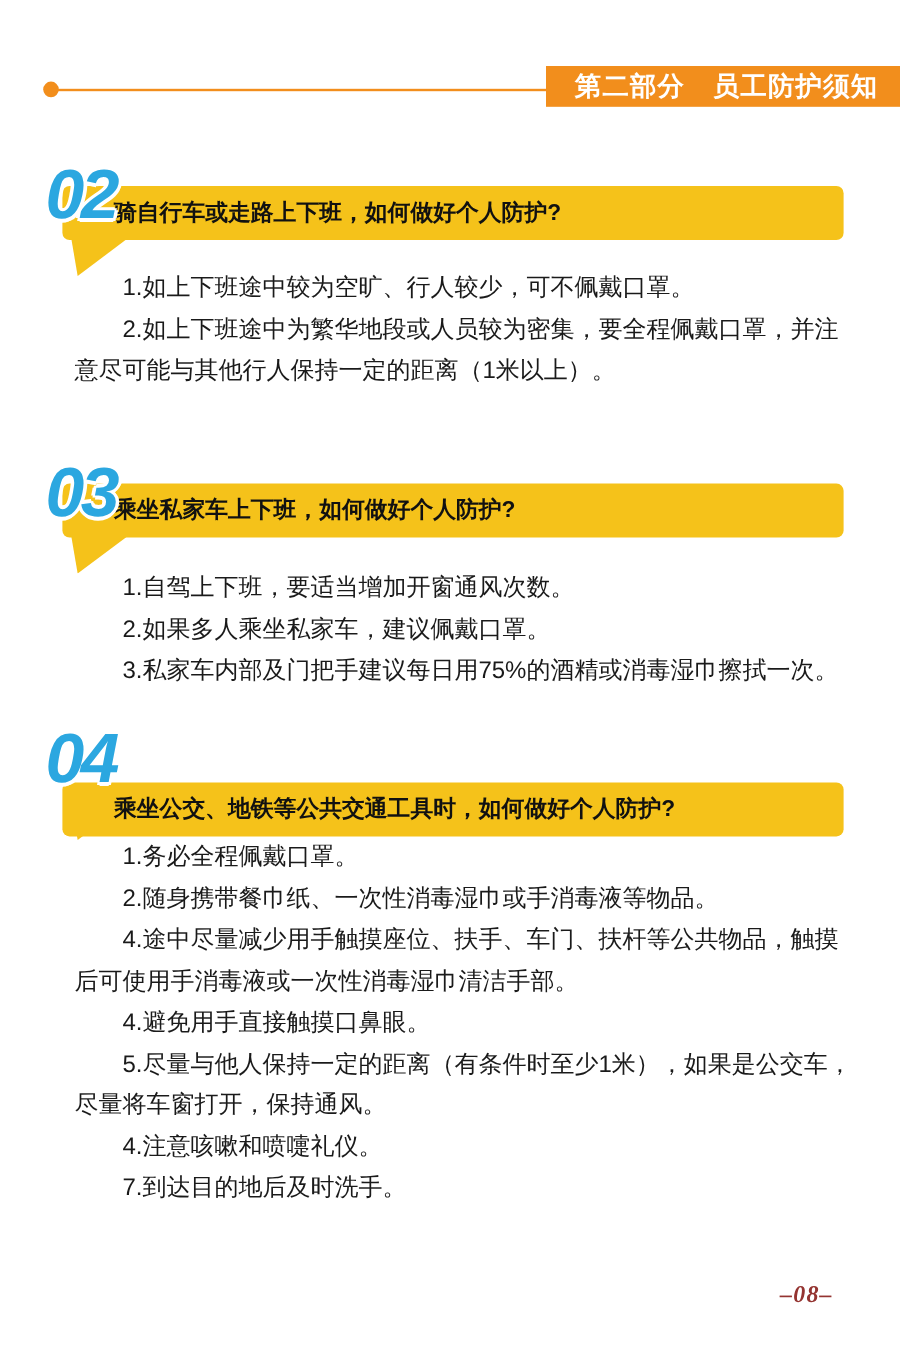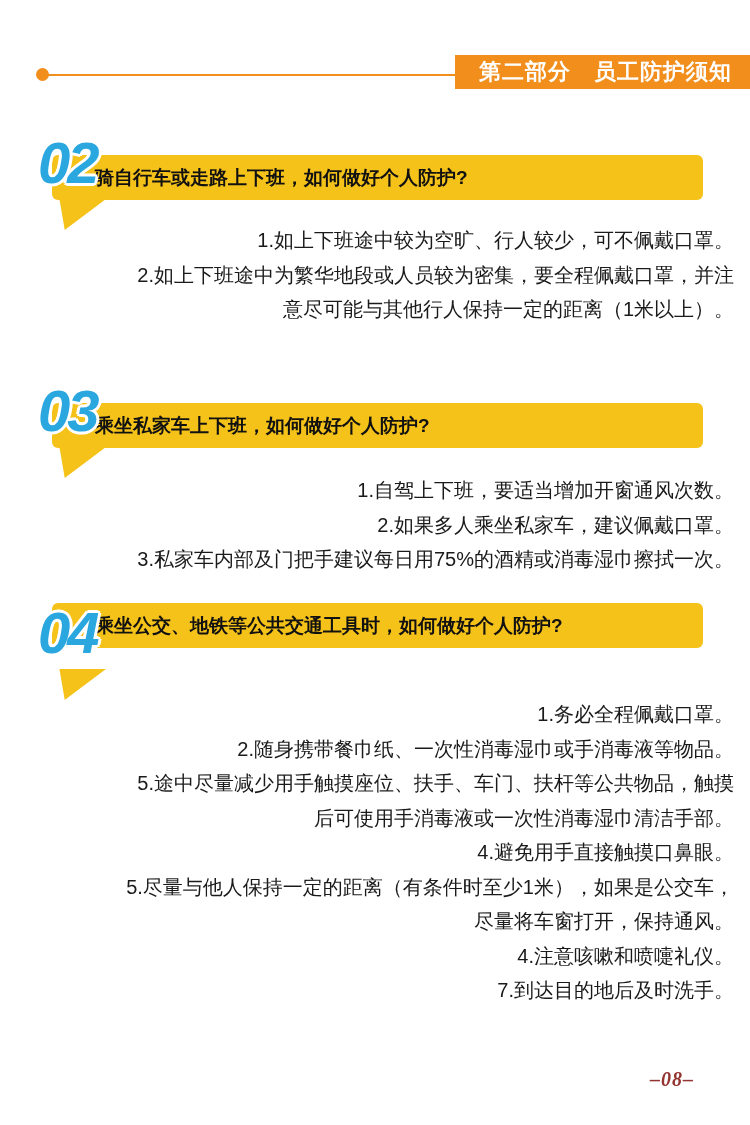--- a/index.html
+++ b/index.html
@@ -53,29 +53,29 @@
     font-size:19px;font-weight:bold;color:#111;white-space:nowrap;
   }
   .banner-tail{
     position:absolute;left:58px;width:48px;height:31px;z-index:0;
     background:var(--banner_yellow);
     -webkit-clip-path:polygon(3% 0%,100% 0%,14% 100%);
     clip-path:polygon(3% 0%,100% 0%,14% 100%);
   }
   .body-text{
     position:absolute;left:62px;width:672px;
-    font-size:20px;line-height:34.5px;color:var(--body_text);text-align:right;
+    font-size:20px;line-height:34.5px;color:var(--body_text);
   }
   .body-text p{
     margin:0;text-indent:2em;white-space:pre-line;
   }
   
   .num-02{top:134px;}  .ban-02{top:155px;}  .tail-02{top:199px;}  .txt-02{top:223px;}
   .num-03{top:382px;}  .ban-03{top:403px;}  .tail-03{top:447px;}  .txt-03{top:473px;}
-  .num-04{top:604px;}  .ban-04{top:603px;}  .tail-04{top:669px;}  .txt-04{top:697px;}
+  .num-04{top:604px;}  .ban-04{top:652px;}  .tail-04{top:669px;}  .txt-04{top:697px;}
   
   .page-num{
     position:absolute;left:650px;top:1068px;width:70px;
     font-family:Liberation Serif, serif;
     font-style:italic;font-weight:bold;font-size:20px;
     color:var(--page_number_red);letter-spacing:1px;white-space:nowrap;
   }
 </style>
 </head>
 <body>
@@ -112,21 +112,21 @@
 
 <div class="section sec-04">
   <div class="big-num num-04">04</div>
   <div class="banner ban-04">
     <span class="banner-title">乘坐公交、地铁等公共交通工具时，如何做好个人防护?</span>
   </div>
   <div class="banner-tail tail-04"></div>
   <div class="body-text txt-04">
     <p>1.务必全程佩戴口罩。</p>
     <p>2.随身携带餐巾纸、一次性消毒湿巾或手消毒液等物品。</p>
-    <p>5.途中尽量减少用手触摸座位、扶手、车门、扶杆等公共物品，触摸
+    <p>4.途中尽量减少用手触摸座位、扶手、车门、扶杆等公共物品，触摸
 后可使用手消毒液或一次性消毒湿巾清洁手部。</p>
     <p>4.避免用手直接触摸口鼻眼。</p>
     <p>5.尽量与他人保持一定的距离（有条件时至少1米），如果是公交车，
 尽量将车窗打开，保持通风。</p>
     <p>4.注意咳嗽和喷嚏礼仪。</p>
     <p>7.到达目的地后及时洗手。</p>
   </div>
 </div>
 
 <div class="page-num">–08–</div>

